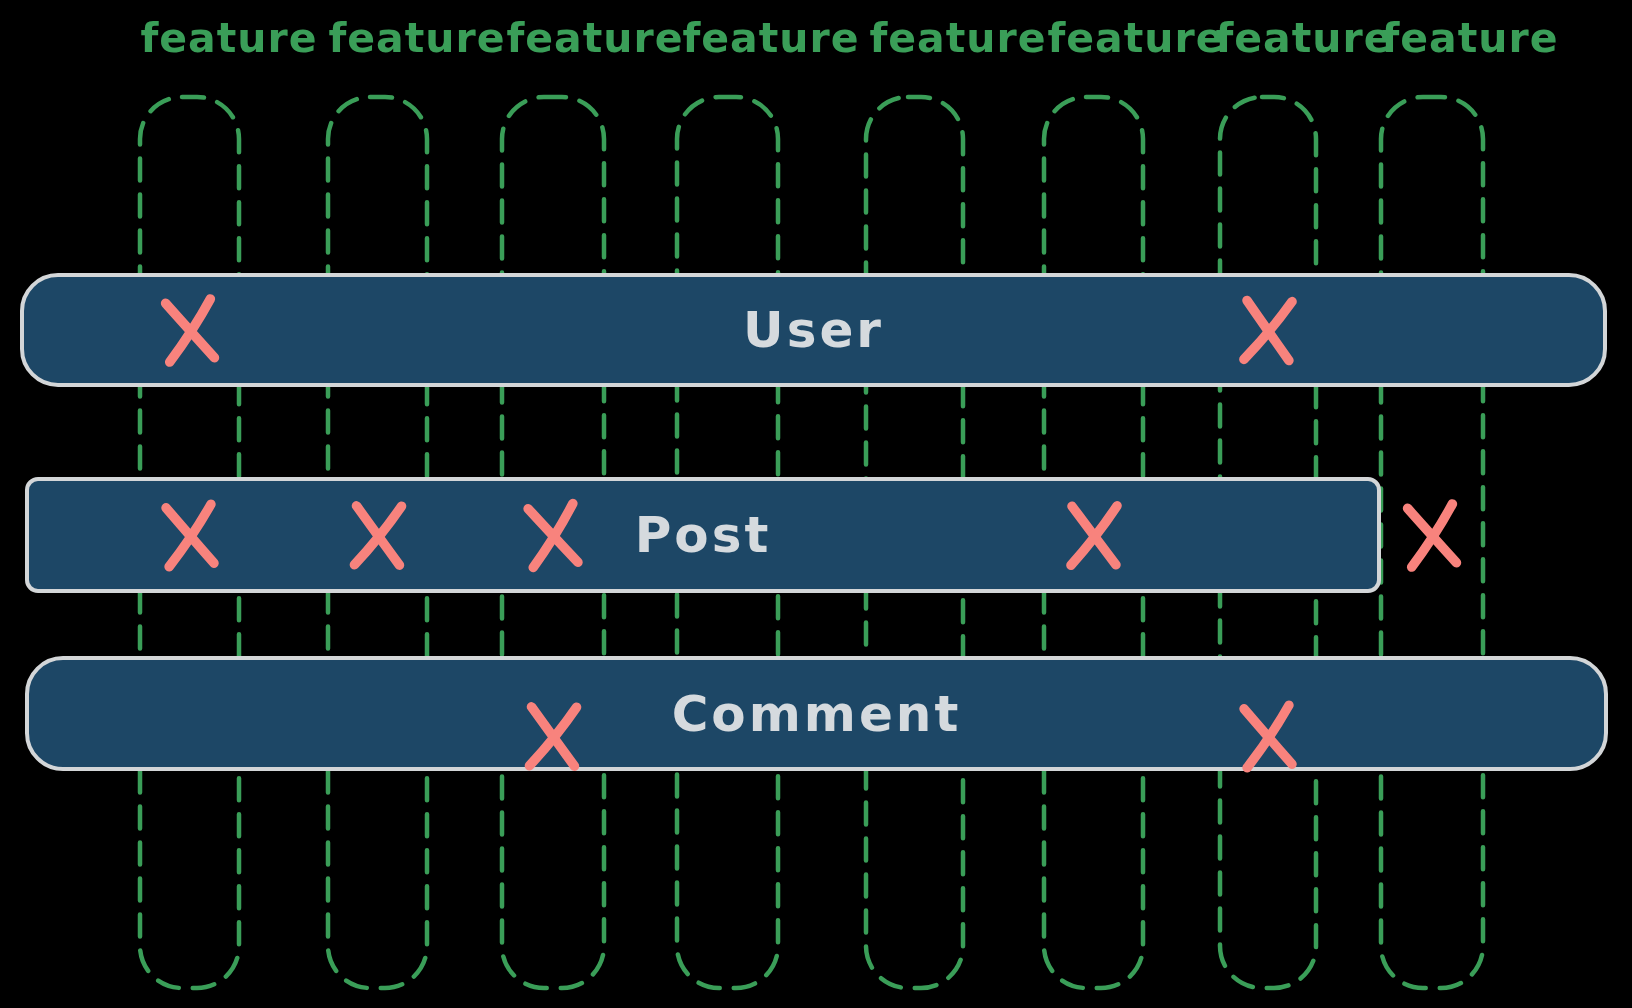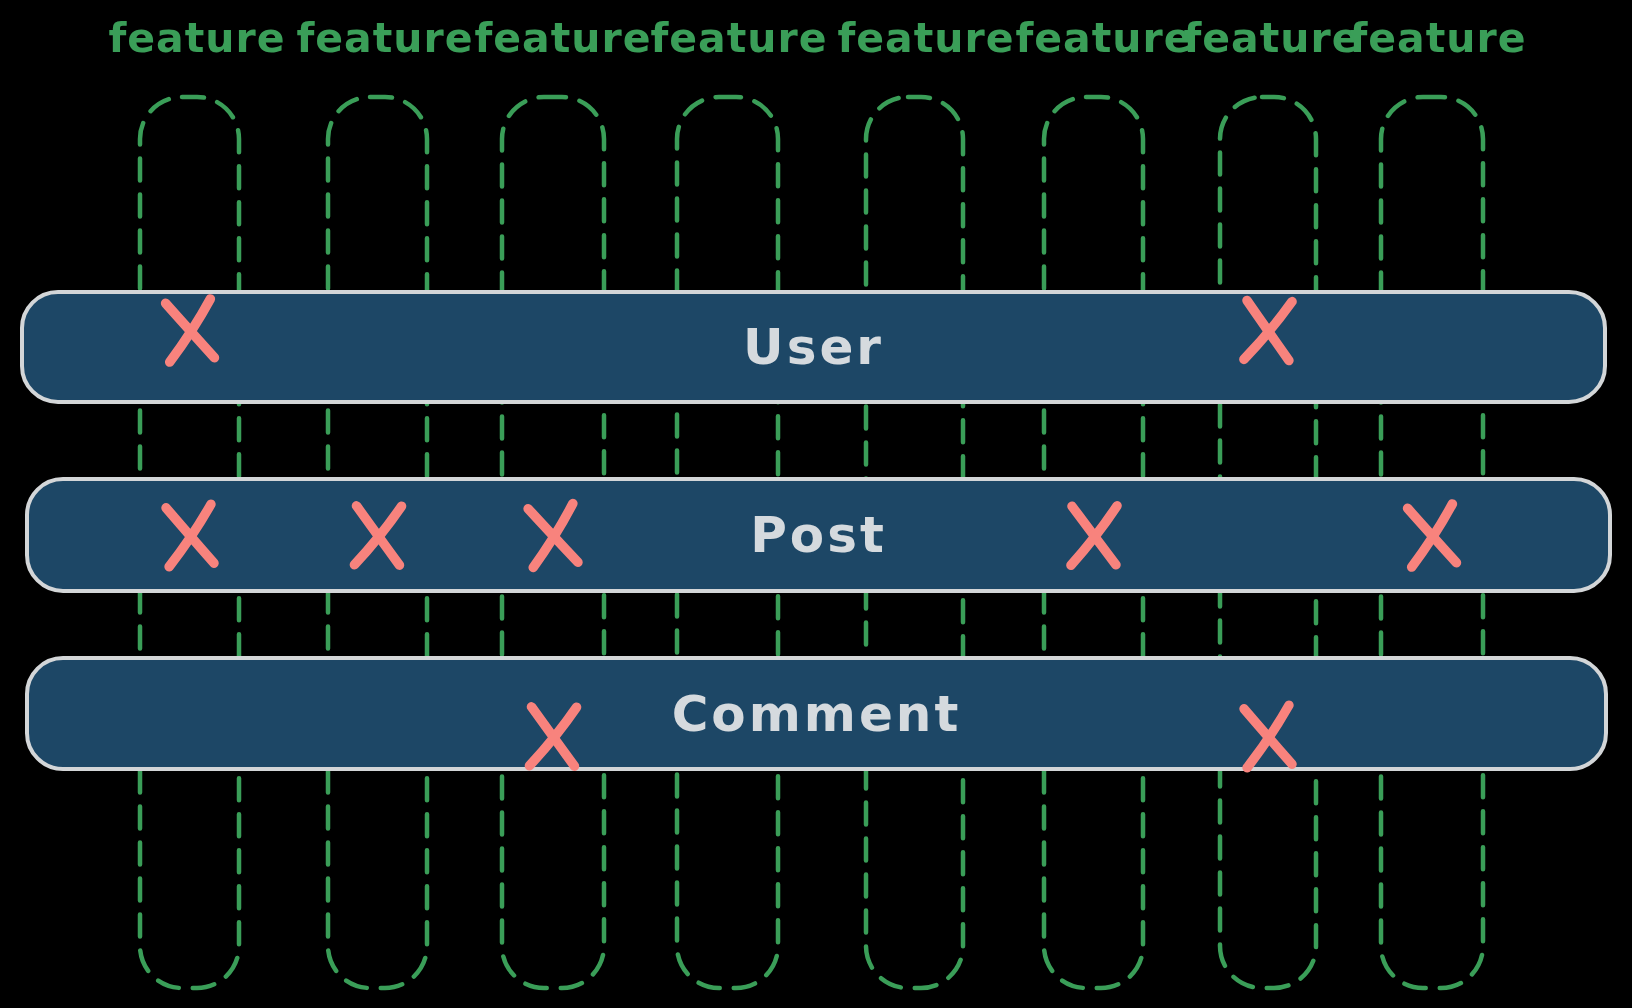--- a/index.html
+++ b/index.html
@@ -23,20 +23,21 @@
     pointer-events: none;
   }
   .feature-label {
     position: absolute;
     transform: translateX(-50%);
     color: var(--green, #3a9e58);
     font-size: 41px;
     font-weight: bold;
     letter-spacing: 1px;
     white-space: nowrap;
+    margin-left: 32px;
   }
   .entity-bar {
     position: absolute;
     background: var(--fill, #1d4766);
     border: 4px solid var(--border, #d3d6d8);
     border-radius: 38px;
     box-sizing: border-box;
     display: flex;
     align-items: center;
     justify-content: center;
@@ -61,24 +62,24 @@
       <rect x="140" y="97" width="99" height="891" rx="42" ry="42" fill="none" stroke="#3a9e58" stroke-width="4.5" stroke-dasharray="22 14" stroke-linecap="round"></rect>
       <rect x="328" y="97" width="99" height="891" rx="42" ry="42" fill="none" stroke="#3a9e58" stroke-width="4.5" stroke-dasharray="22 14" stroke-linecap="round"></rect>
       <rect x="502" y="97" width="102" height="891" rx="42" ry="42" fill="none" stroke="#3a9e58" stroke-width="4.5" stroke-dasharray="22 14" stroke-linecap="round"></rect>
       <rect x="677" y="97" width="101" height="891" rx="42" ry="42" fill="none" stroke="#3a9e58" stroke-width="4.5" stroke-dasharray="22 14" stroke-linecap="round"></rect>
       <rect x="866" y="97" width="97" height="891" rx="42" ry="42" fill="none" stroke="#3a9e58" stroke-width="4.5" stroke-dasharray="22 14" stroke-linecap="round"></rect>
       <rect x="1044" y="97" width="99" height="891" rx="42" ry="42" fill="none" stroke="#3a9e58" stroke-width="4.5" stroke-dasharray="22 14" stroke-linecap="round"></rect>
       <rect x="1220" y="97" width="96" height="891" rx="42" ry="42" fill="none" stroke="#3a9e58" stroke-width="4.5" stroke-dasharray="22 14" stroke-linecap="round"></rect>
       <rect x="1381" y="97" width="102" height="891" rx="42" ry="42" fill="none" stroke="#3a9e58" stroke-width="4.5" stroke-dasharray="22 14" stroke-linecap="round"></rect>
     </svg>
   <div class="layer" id="rows-layer">
-      <div class="entity-bar" style="left: 20px; top: 290px; width: 1587px; height: 114px;">
+      <div class="entity-bar" style="left: 20px; top: 273px; width: 1587px; height: 114px;">
         <div class="entity-label">User</div>
       </div>
-      <div class="entity-bar" style="left: 25px; top: 477px; width: 1587px; height: 116px;">
+      <div class="entity-bar" style="left: 25px; top: 477px; width: 1356px; height: 116px; border-radius: 13px;">
         <div class="entity-label">Post</div>
       </div>
       <div class="entity-bar" style="left: 25px; top: 656px; width: 1583px; height: 115px;">
         <div class="entity-label">Comment</div>
       </div>
     </div>
   <div class="layer" id="labels-layer">
       <div class="feature-label" style="left: 197px; top: 14px;">feature</div>
       <div class="feature-label" style="left: 385px; top: 14px;">feature</div>
       <div class="feature-label" style="left: 563px; top: 14px;">feature</div>

